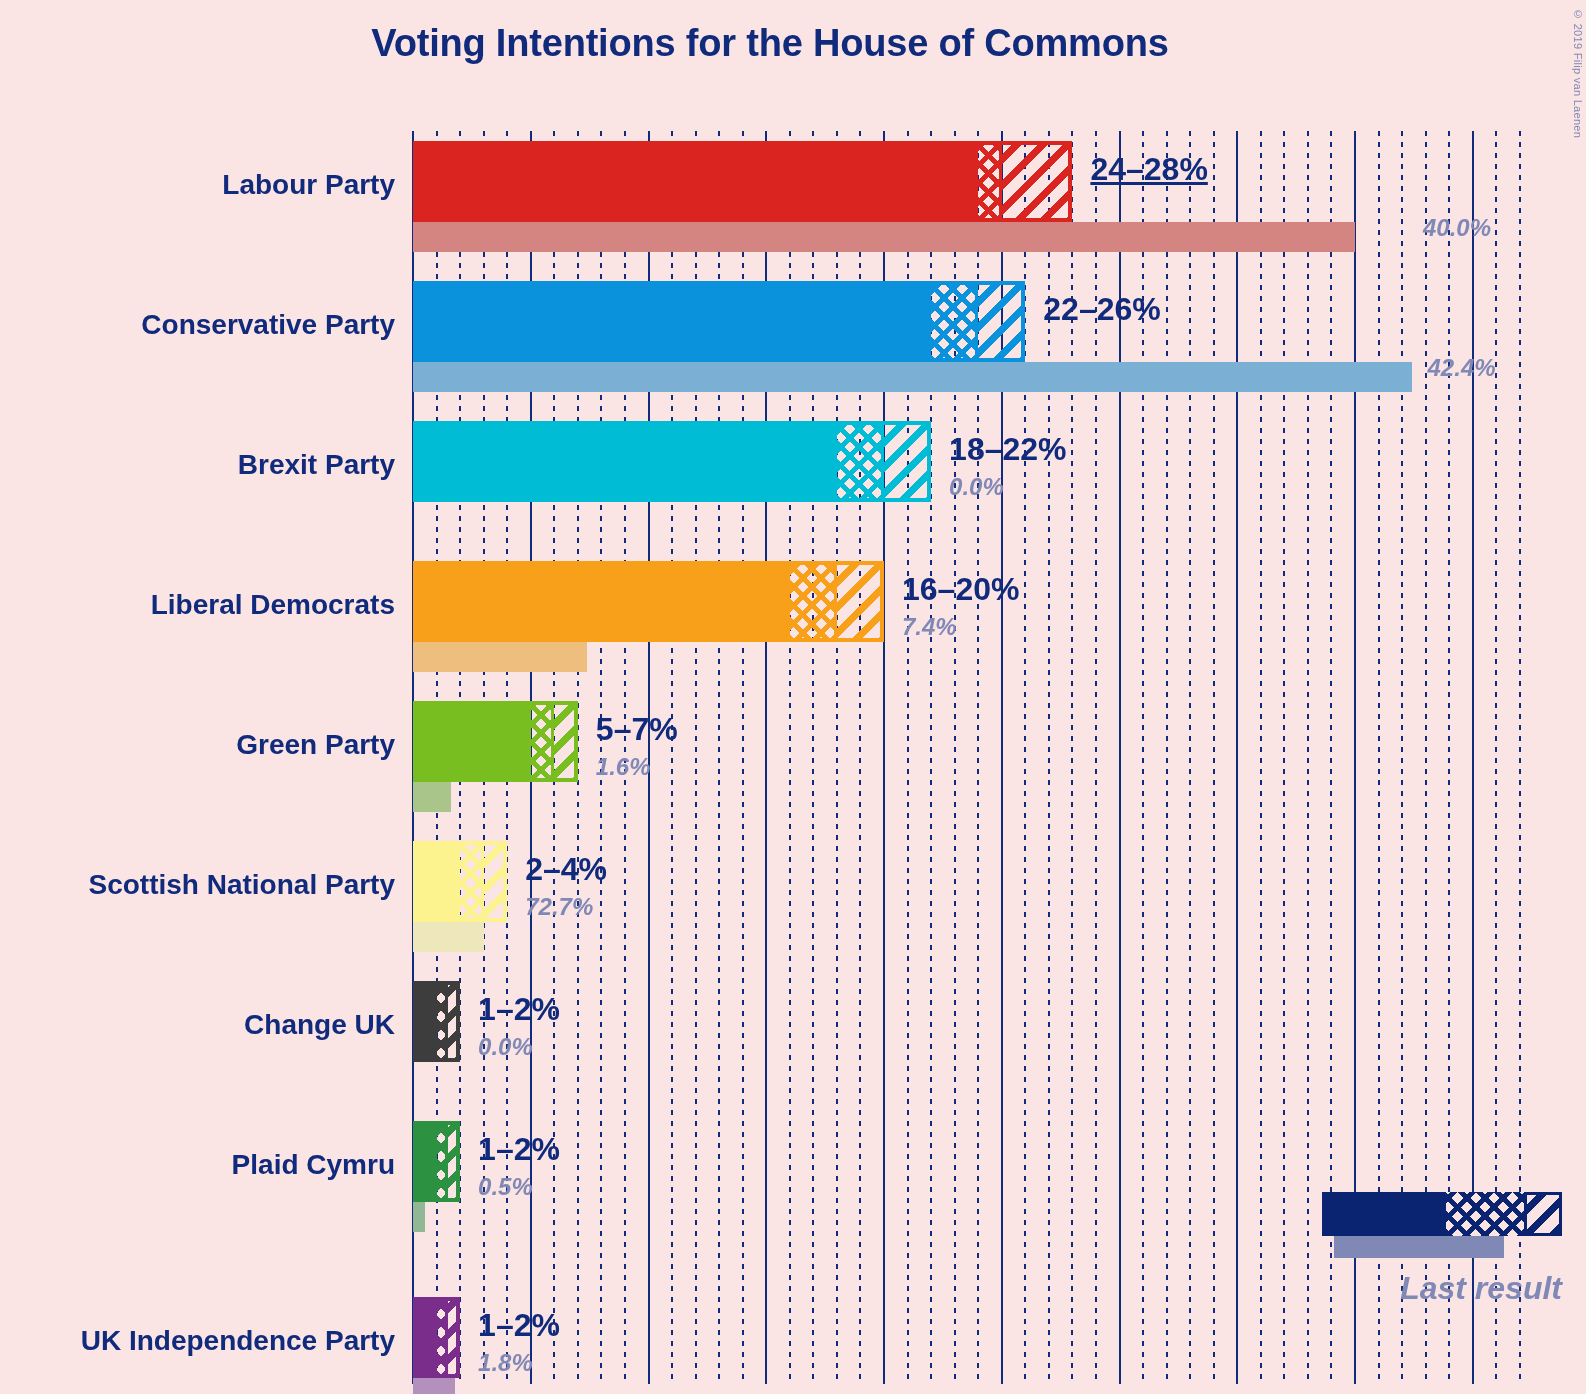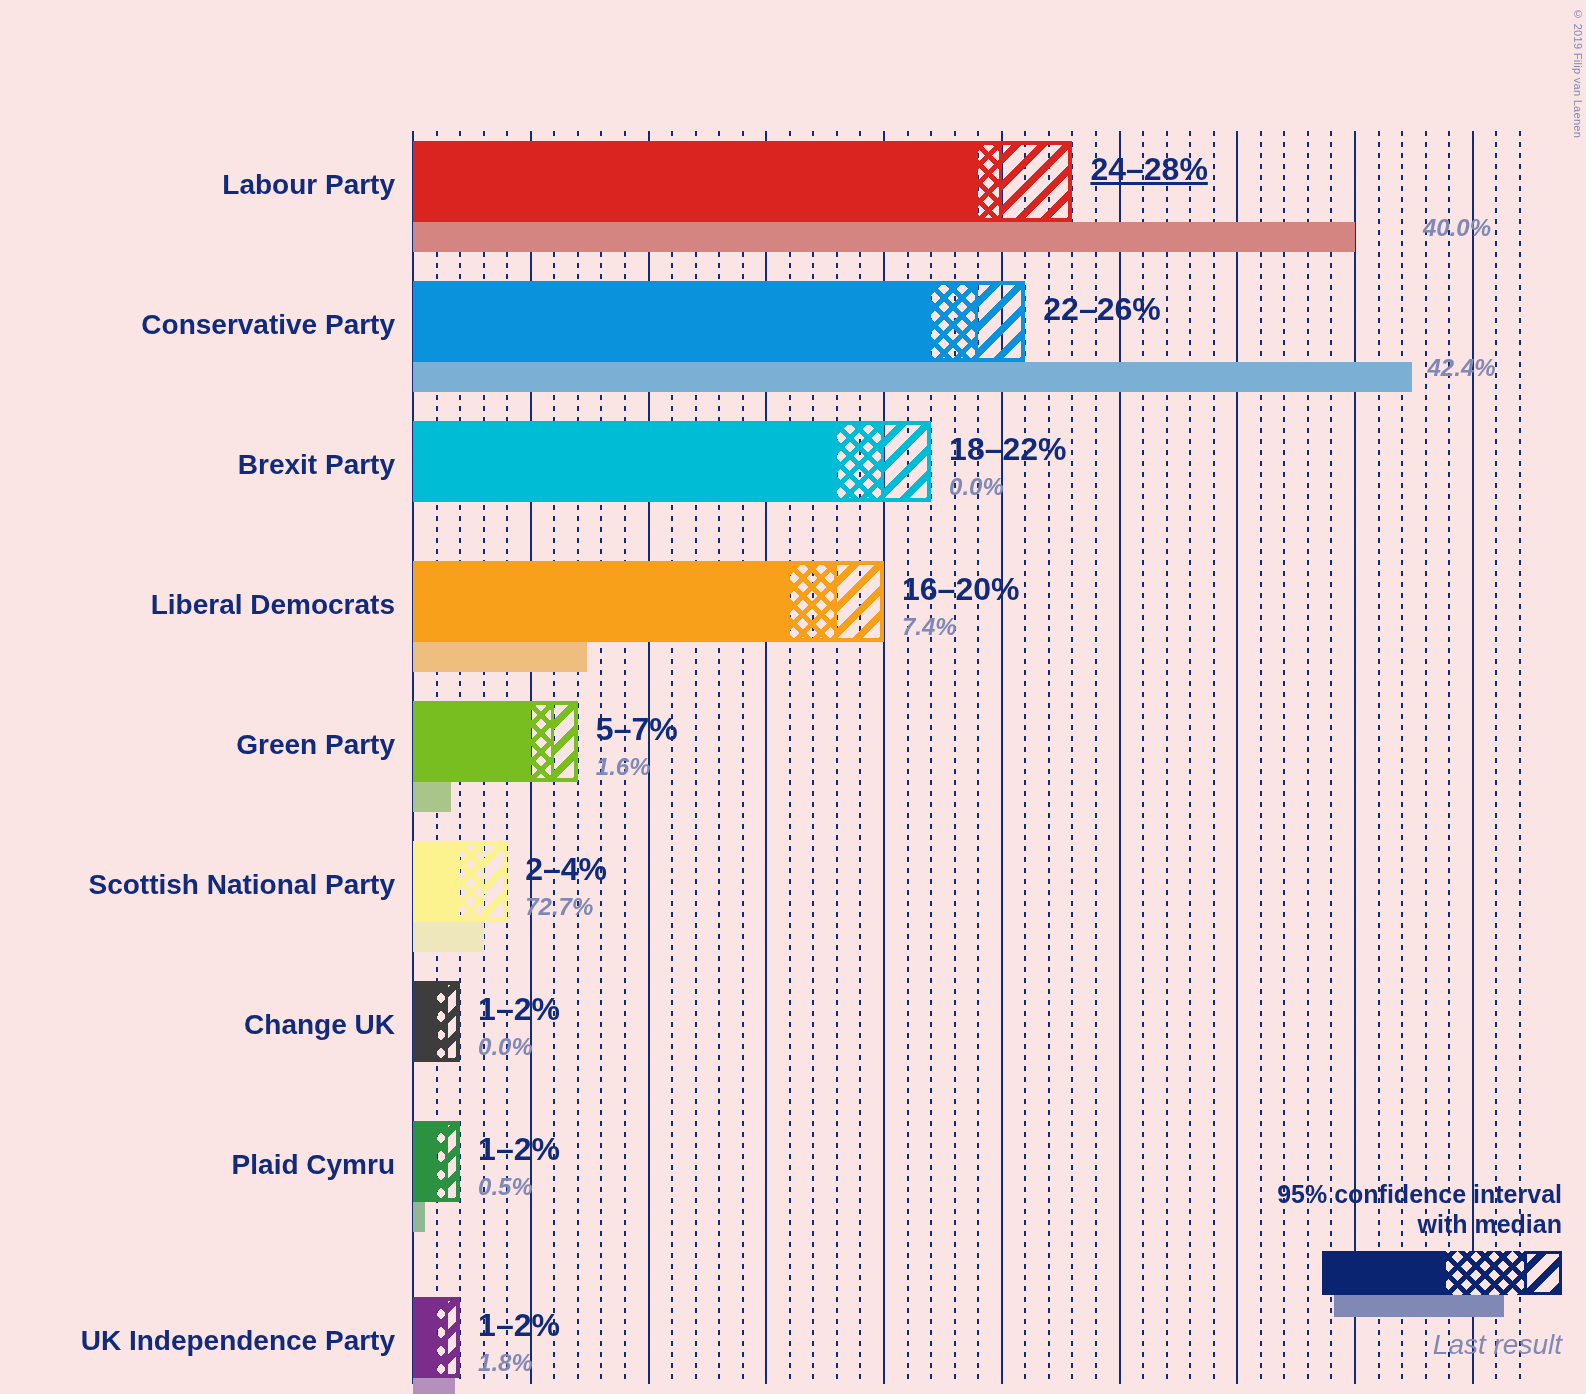--- a/index.html
+++ b/index.html
@@ -187,32 +187,33 @@
   }
   .legend-last {
     position: absolute;
     right: 58px;
     top: 44px;
     width: 170px;
     height: 22px;
     background: #8089b5;
   }
   .legend-last-label {
-    font-size: 28px;
+    font-size: 32px;
     font-style: italic;
-    font-weight: normal;
+    font-weight: bold;
     color: #8089b5;
     margin-top: 2px;
   }
 </style>
 </head>
 <body>
 
 <div id="stage">
 
+  <div class="chart-title">Voting Intentions for the House of Commons</div>
   <div class="copyright">© 2019 Filip van Laenen</div>
 
   <div id="plot">
     <div id="gridlines">
         <div class="gridline major" style="left: -1px;"></div>
         <div class="gridline minor" style="left: 22.55px;"></div>
         <div class="gridline minor" style="left: 46.1px;"></div>
         <div class="gridline minor" style="left: 69.65px;"></div>
         <div class="gridline minor" style="left: 93.2px;"></div>
         <div class="gridline major" style="left: 116.75px;"></div>
@@ -363,24 +364,20 @@
             <div class="ci-upper" style="left: 35.325px; width: 11.775px; background-image: repeating-linear-gradient(-45deg, rgb(123, 45, 139) 0px, rgb(123, 45, 139) 7px, rgba(0, 0, 0, 0) 7px, rgba(0, 0, 0, 0) 18px);"></div>
             <div class="ci-outline" style="border-color: rgb(123, 45, 139);"></div>
           </div>
           <div class="ci-range-text" style="left: 65.1px;">1–2%</div>
           <div class="last-text" style="left: 65.1px;">1.8%</div>
         </div>
       </div>
   </div>
 
   <div id="legend">
-    <div class="legend-caption">
-      <div>95% confidence interval</div>
-      <div>with median</div>
-    </div>
     <div class="legend-swatch-wrap">
       <div class="legend-ci"></div>
       <div class="legend-cross" id="legend-cross" style="background-image: repeating-linear-gradient(45deg, rgb(10, 36, 114) 0px, rgb(10, 36, 114) 5px, rgba(0, 0, 0, 0) 5px, rgba(0, 0, 0, 0) 13px), repeating-linear-gradient(-45deg, rgb(10, 36, 114) 0px, rgb(10, 36, 114) 5px, rgba(0, 0, 0, 0) 5px, rgba(0, 0, 0, 0) 13px); background-color: rgb(251, 228, 228);"></div>
       <div class="legend-diag" id="legend-diag" style="background-image: repeating-linear-gradient(-45deg, rgb(10, 36, 114) 0px, rgb(10, 36, 114) 7px, rgba(0, 0, 0, 0) 7px, rgba(0, 0, 0, 0) 18px); background-color: rgb(251, 228, 228);"></div>
       <div class="legend-last"></div>
     </div>
     <div class="legend-last-label">Last result</div>
   </div>
 
 </div>

